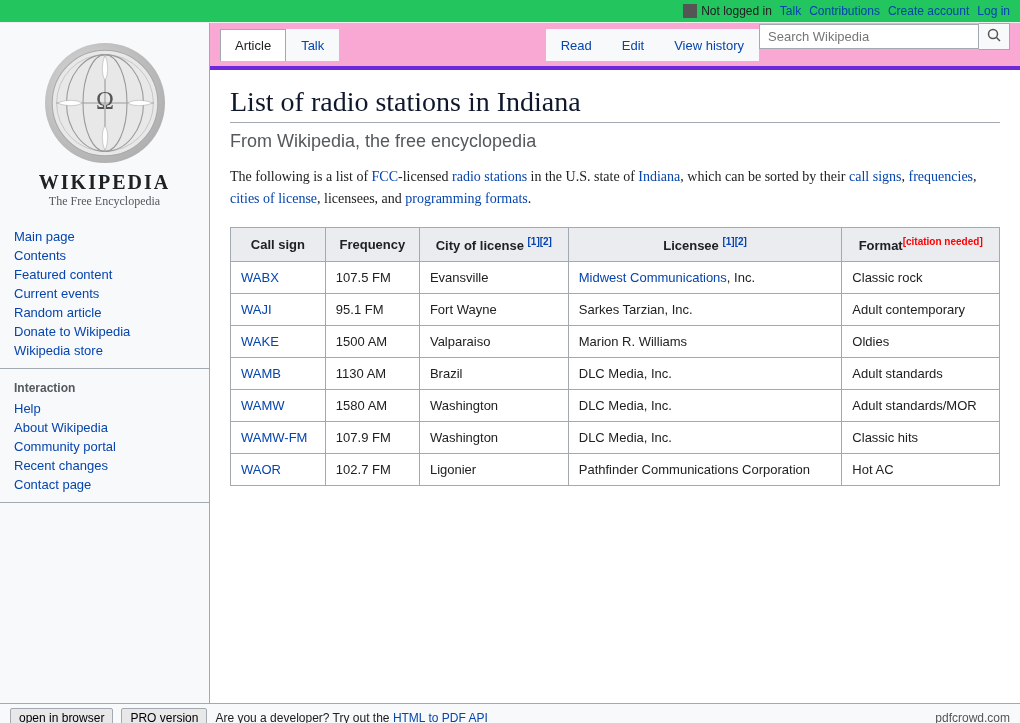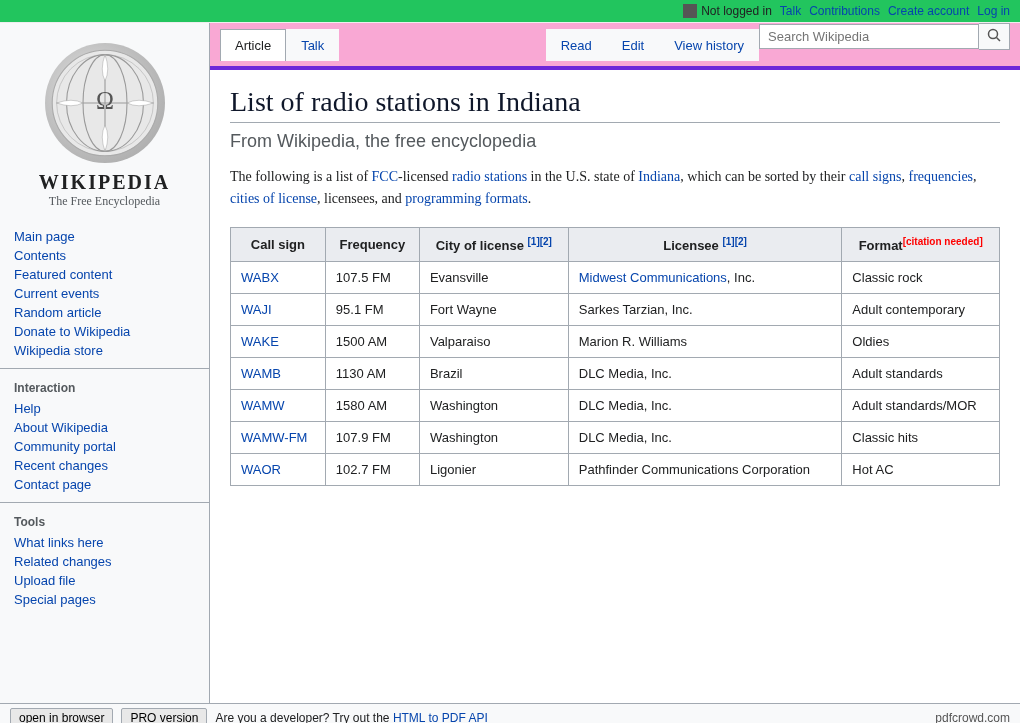--- a/index.html
+++ b/index.html
@@ -267,37 +267,20 @@
             <a href="#">Recent changes</a>
           </li>
         <li>
             <a href="#">Contact page</a>
           </li>
       </ul>
     </div>
 
     <hr class="sidebar-divider">
 
-    <div class="sidebar-section">
-      <div class="sidebar-section-title">Tools</div>
-      <ul class="sidebar-nav">
-        <li>
-            <a href="#">What links here</a>
-          </li>
-        <li>
-            <a href="#">Related changes</a>
-          </li>
-        <li>
-            <a href="#">Upload file</a>
-          </li>
-        <li>
-            <a href="#">Special pages</a>
-          </li>
-      </ul>
-    </div>
   </div>
 
   <div id="content-area">
 
     <div id="tab-bar">
       <a class="tab active" href="#">Article</a>
       <a class="tab" href="#">Talk</a>
       <div class="tab-spacer"></div>
       <a class="tab" href="#">Read</a>
       <a class="tab" href="#">Edit</a>

